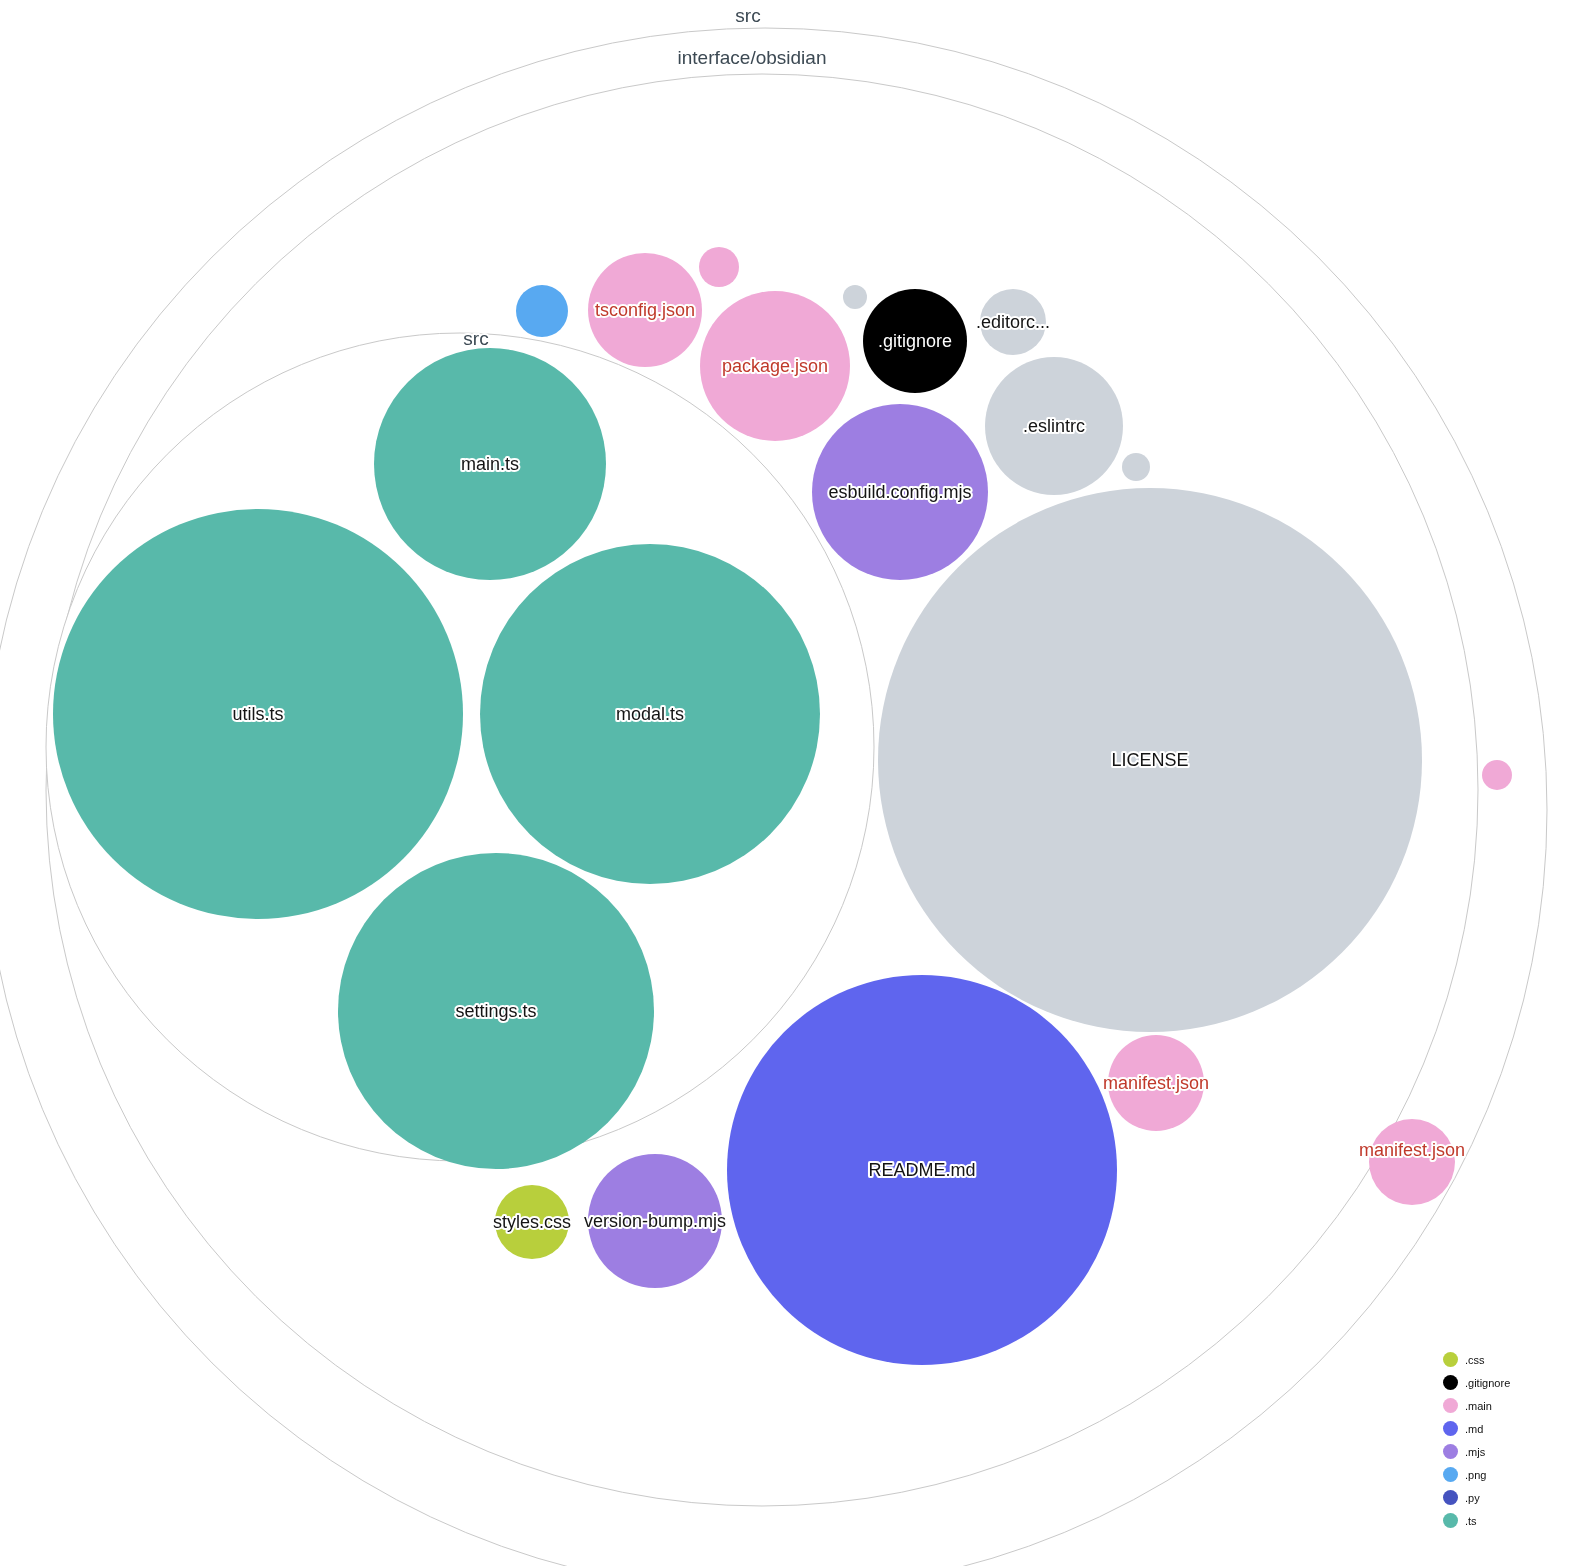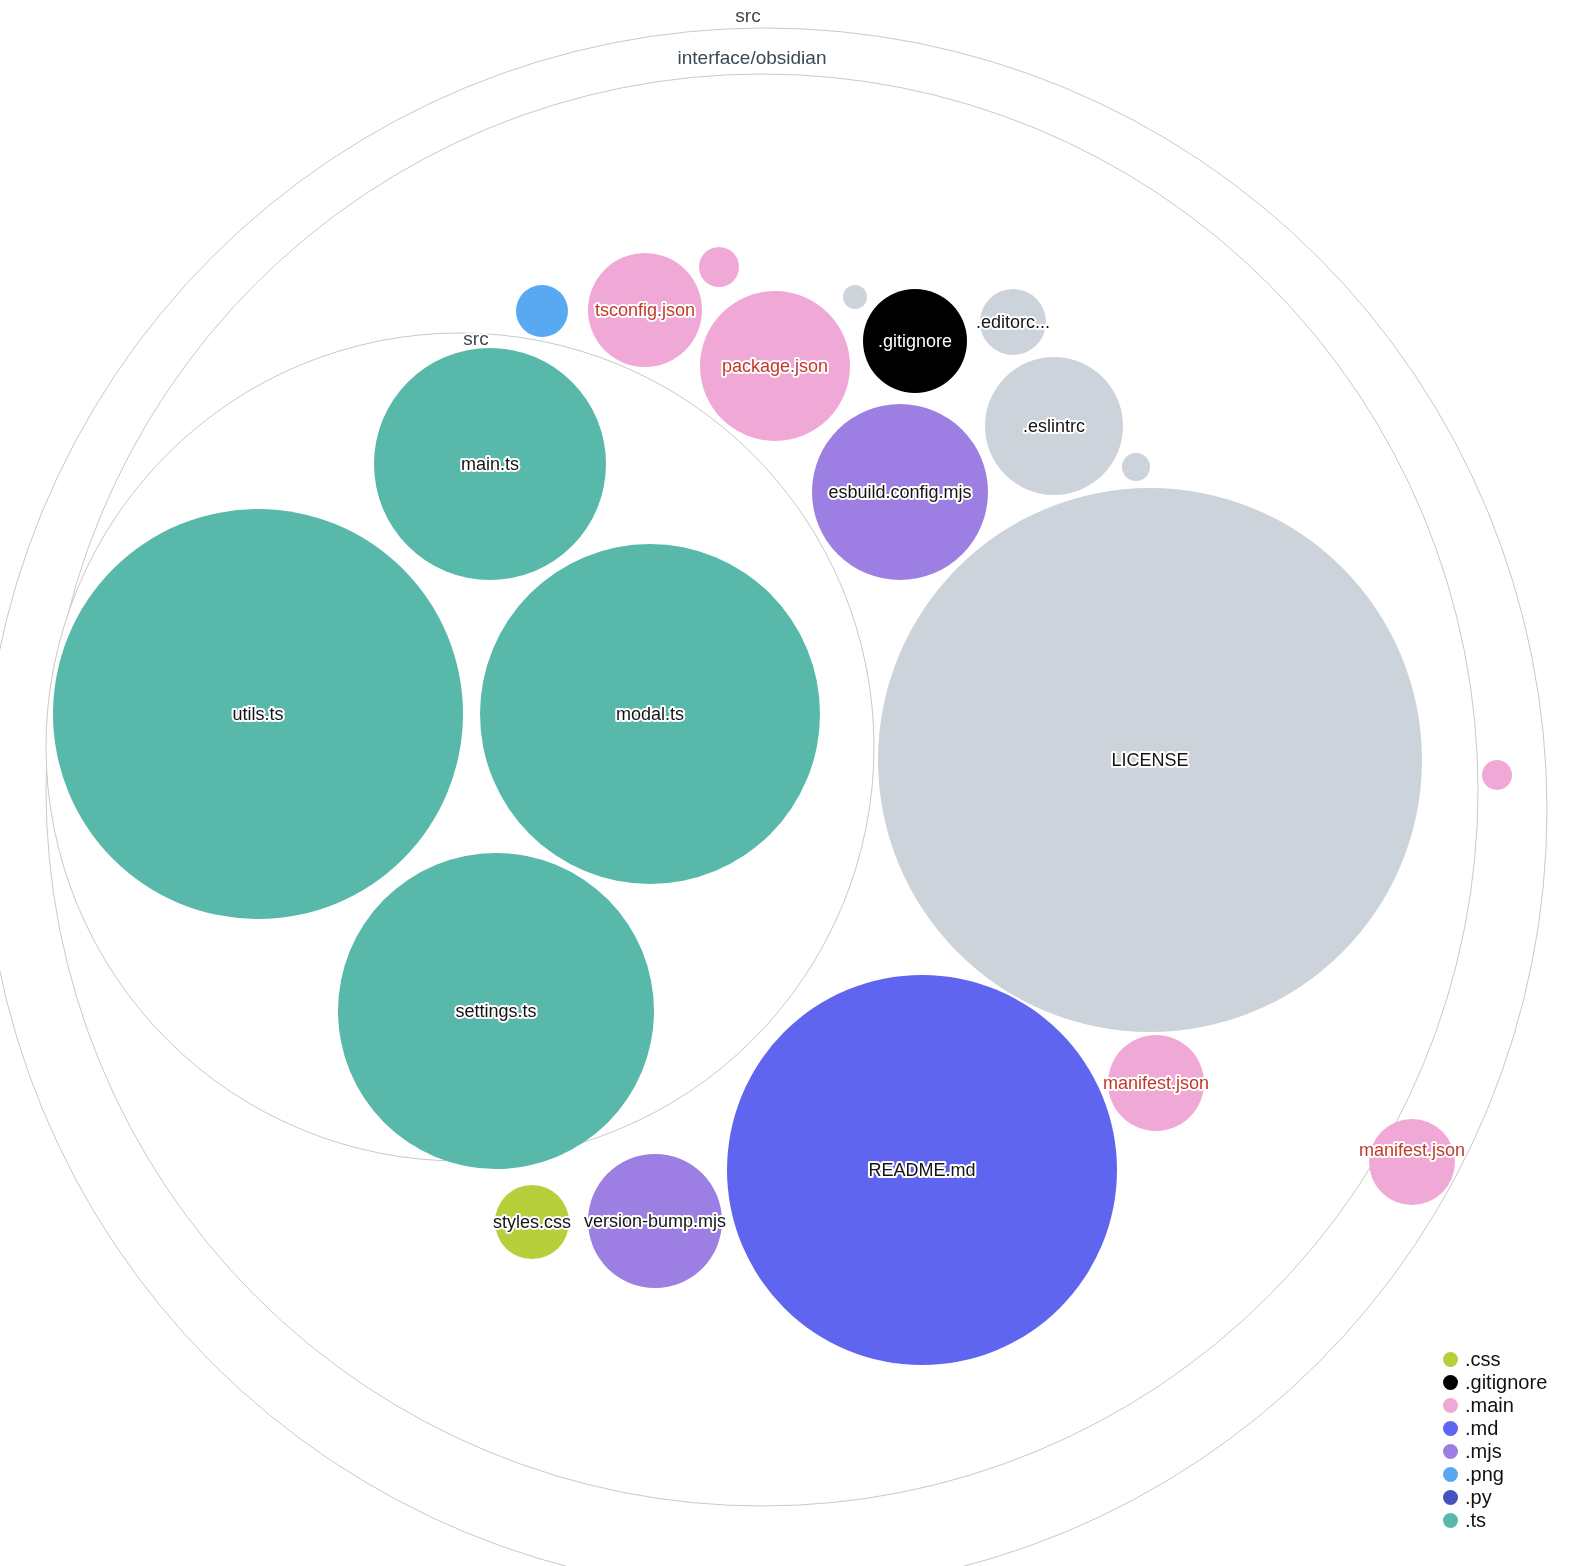--- a/index.html
+++ b/index.html
@@ -40,21 +40,21 @@
     height: 23px;
     gap: 7px;
   }
   .legend-dot {
     width: 15px;
     height: 15px;
     border-radius: 50%;
     flex: 0 0 15px;
   }
   .legend-label {
-    font-size: 20px;
+    font-size: 11px;
     color: #111111;
     white-space: nowrap;
   }
 </style>
 </head>
 <body>
 
 <div class="stage">
   <svg id="chart" width="1592" height="1566" viewBox="0 0 1592 1566">
       <circle cx="765" cy="810" r="782" class="folder-circle" fill="#ffffff" stroke="#c9c9c9" stroke-width="1"></circle>

